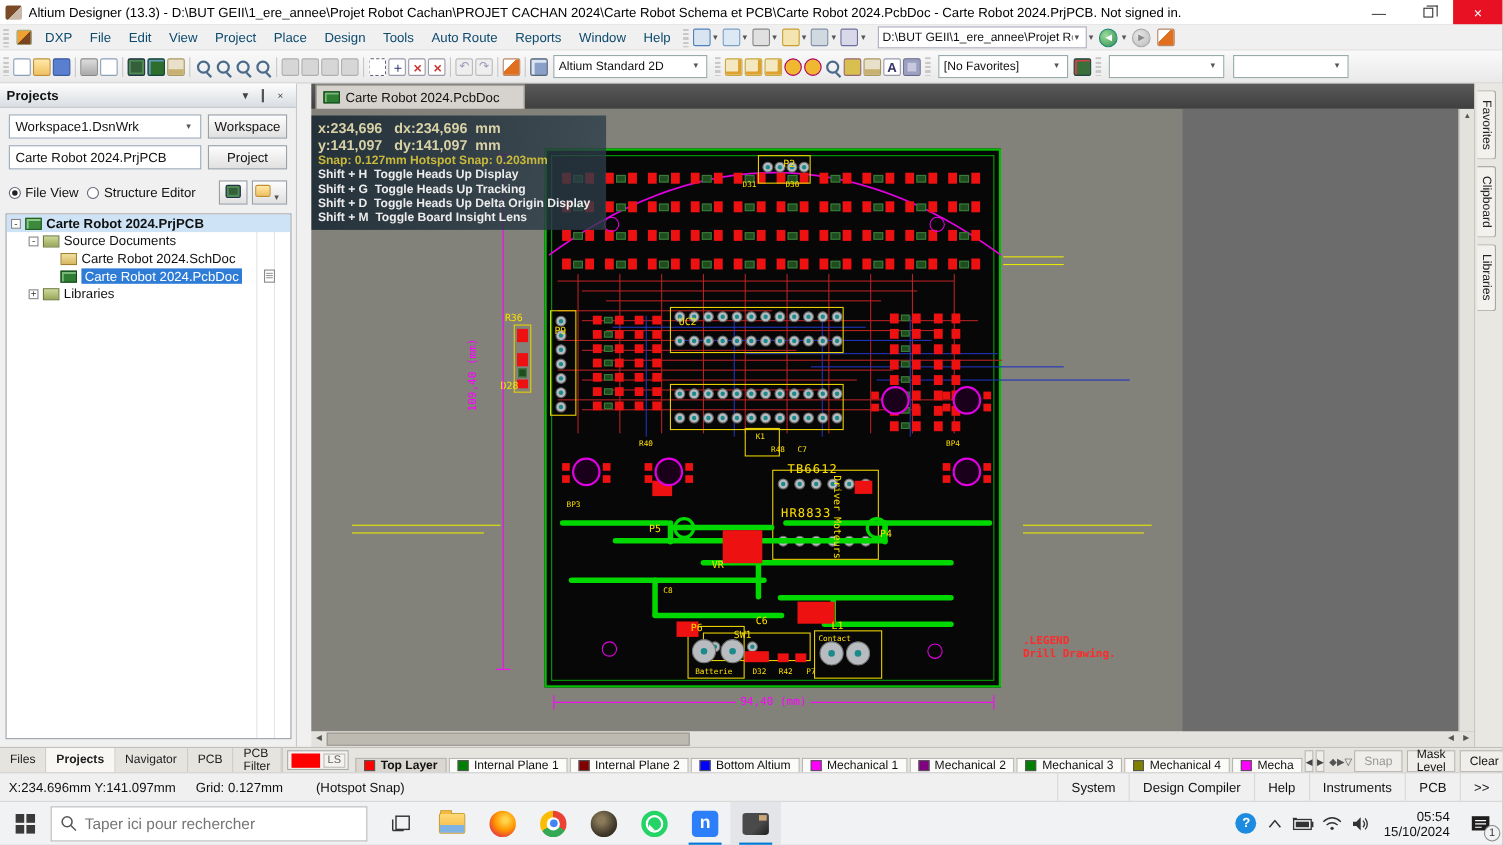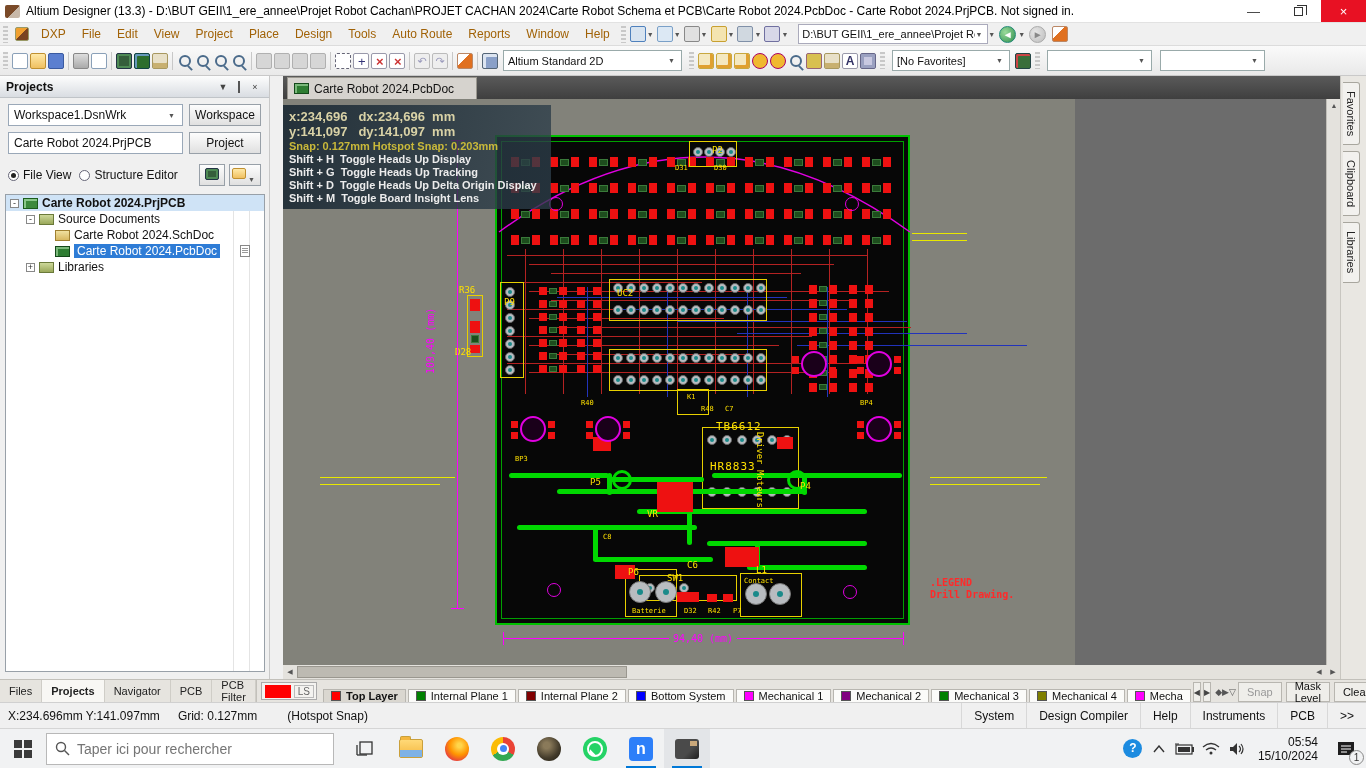--- a/index.html
+++ b/index.html
@@ -10,21 +10,21 @@
   #app-logo{width:15px;height:13px;margin:0 6px 0 5px;background:linear-gradient(135deg,#7a4a28 0 55%,#c8b8a8 55% 100%);border-radius:2px}
   #title-text{font-size:12px;color:#000;white-space:nowrap;overflow:hidden;flex:1}
   .wbtn{width:45px;height:22px;display:flex;align-items:center;justify-content:center;font-size:13px;color:#333}
   #btn-close{background:#e81123;color:#fff}
   .restore-glyph{width:9px;height:9px;border:1px solid #333;position:relative}
   .restore-glyph:before{content:"";position:absolute;left:2px;top:-3px;width:9px;height:9px;border:1px solid #333;border-bottom:none;border-left:none}
   
   #menubar{position:absolute;left:0;top:23px;width:1366px;height:23px;background:#f0f0f0;display:flex;align-items:center;border-bottom:1px solid #dcdcdc}
   .grip{width:5px;height:17px;margin:0 3px;background:repeating-linear-gradient(180deg,#c8c8c8 0 2px,#f0f0f0 2px 4px)}
   #dxp-icon{width:14px;height:14px;margin:0 4px;background:linear-gradient(135deg,#f0a030 0 50%,#7a4420 50% 100%);border:1px solid #996;border-radius:2px}
-  .menu-item{padding:4px 8px;white-space:nowrap;color:#a16207}
+  .menu-item{padding:4px 8px;white-space:nowrap;color:#0c4a6e}
   .tb-sep{width:1px;height:18px;background:#c8c8c8;margin:0 3px}
   .ic{width:16px;height:16px;margin:2px 1px;border-radius:2px;position:relative;flex:none}
   .caret{font-size:7px;color:#555;margin:0 2px 0 0}
   #path-combo{width:190px;height:20px;background:#fff;border:1px solid #aab;display:flex;align-items:center;padding:0 3px;margin-left:8px;white-space:nowrap;overflow:hidden;font-size:11px}
   .nav-circle{width:17px;height:17px;border-radius:50%;margin:0 2px;background:radial-gradient(circle at 35% 35%,#9adb9a,#2f8f4f);border:1px solid #287;color:#fff;font-size:10px;text-align:center;line-height:16px}
   .nav-circle.dis{background:radial-gradient(circle at 35% 35%,#e6e6e6,#bdbdbd);border-color:#aaa;color:#888}
   
   #toolbar{position:absolute;left:0;top:46px;width:1366px;height:30px;background:linear-gradient(#fafafa,#e9e9e9);display:flex;align-items:center;border-bottom:1px solid #c9c9c9}
   .combo{height:21px;background:#fff;border:1px solid #9aa;display:flex;align-items:center;justify-content:space-between;padding:0 4px;font-size:11px;white-space:nowrap}
   
@@ -240,21 +240,21 @@
     <div class="ic i-cross"></div>
     <div class="ic i-cross i-xred"></div>
     <div class="ic i-cross i-xred"></div>
     <div class="tb-sep"></div>
     <div class="ic i-undo">↶</div>
     <div class="ic i-undo">↷</div>
     <div class="tb-sep"></div>
     <div class="ic i-wand"></div>
     <div class="tb-sep"></div>
     <div class="ic i-cam"></div>
-    <div class="combo" style="width: 179px; margin: 0px 4px;">
+    <div class="combo" style="width: 140px; margin: 0px 4px;">
       <div>Altium Standard 2D</div>
       <div class="caret">▼</div>
     </div>
     <div class="grip"></div>
     <div class="ic i-route"></div>
     <div class="ic i-route"></div>
     <div class="ic i-route"></div>
     <div class="ic i-pad"></div>
     <div class="ic i-pad"></div>
     <div class="ic i-mag"></div>
@@ -837,21 +837,21 @@
       <div class="ltab">
         <div class="lsw" style="background: rgb(0, 128, 0);"></div>
         <div>Internal Plane 1</div>
       </div>
       <div class="ltab">
         <div class="lsw" style="background: rgb(128, 0, 0);"></div>
         <div>Internal Plane 2</div>
       </div>
       <div class="ltab">
         <div class="lsw" style="background: rgb(0, 0, 255);"></div>
-        <div>Bottom System</div>
+        <div>Bottom Altium</div>
       </div>
       <div class="ltab">
         <div class="lsw" style="background: rgb(255, 0, 255);"></div>
         <div>Mechanical 1</div>
       </div>
       <div class="ltab">
         <div class="lsw" style="background: rgb(128, 0, 128);"></div>
         <div>Mechanical 2</div>
       </div>
       <div class="ltab">

